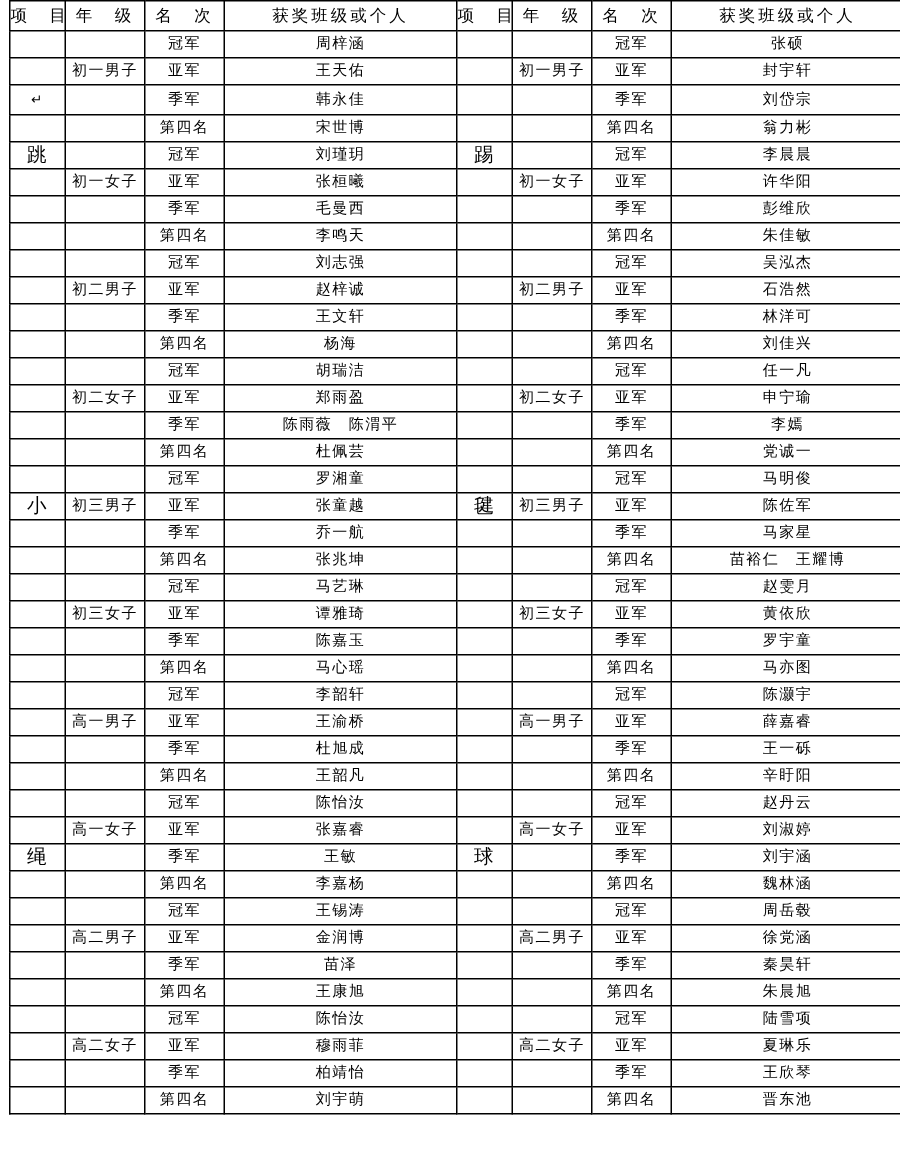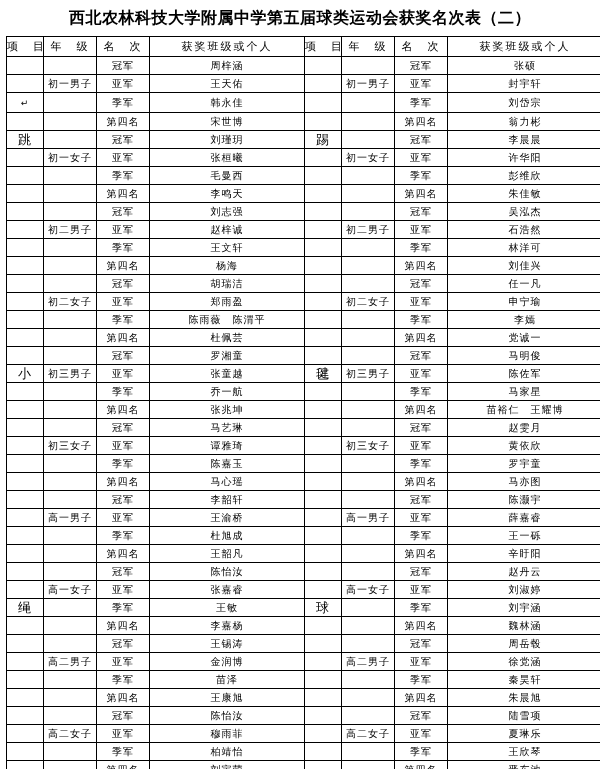--- a/index.html
+++ b/index.html
@@ -66,21 +66,20 @@
   .bold-name { font-weight: bold; }
   .stray-mark {
     font-size: 9px;
     color: #000;
   }
 </style>
 </head>
 <body>
 
 <div class="page">
-  <div class="doc-title">西北农林科技大学附属中学第五届球类运动会获奖名次表（二）</div>
   <table class="award">
     <thead>
       <tr>
         <th class="c-event">项　目</th>
         <th class="c-grade">年　级</th>
         <th class="c-rank">名　次</th>
         <th class="c-name">获奖班级或个人</th>
         <th class="c-event">项　目</th>
         <th class="c-grade">年　级</th>
         <th class="c-rank">名　次</th>

